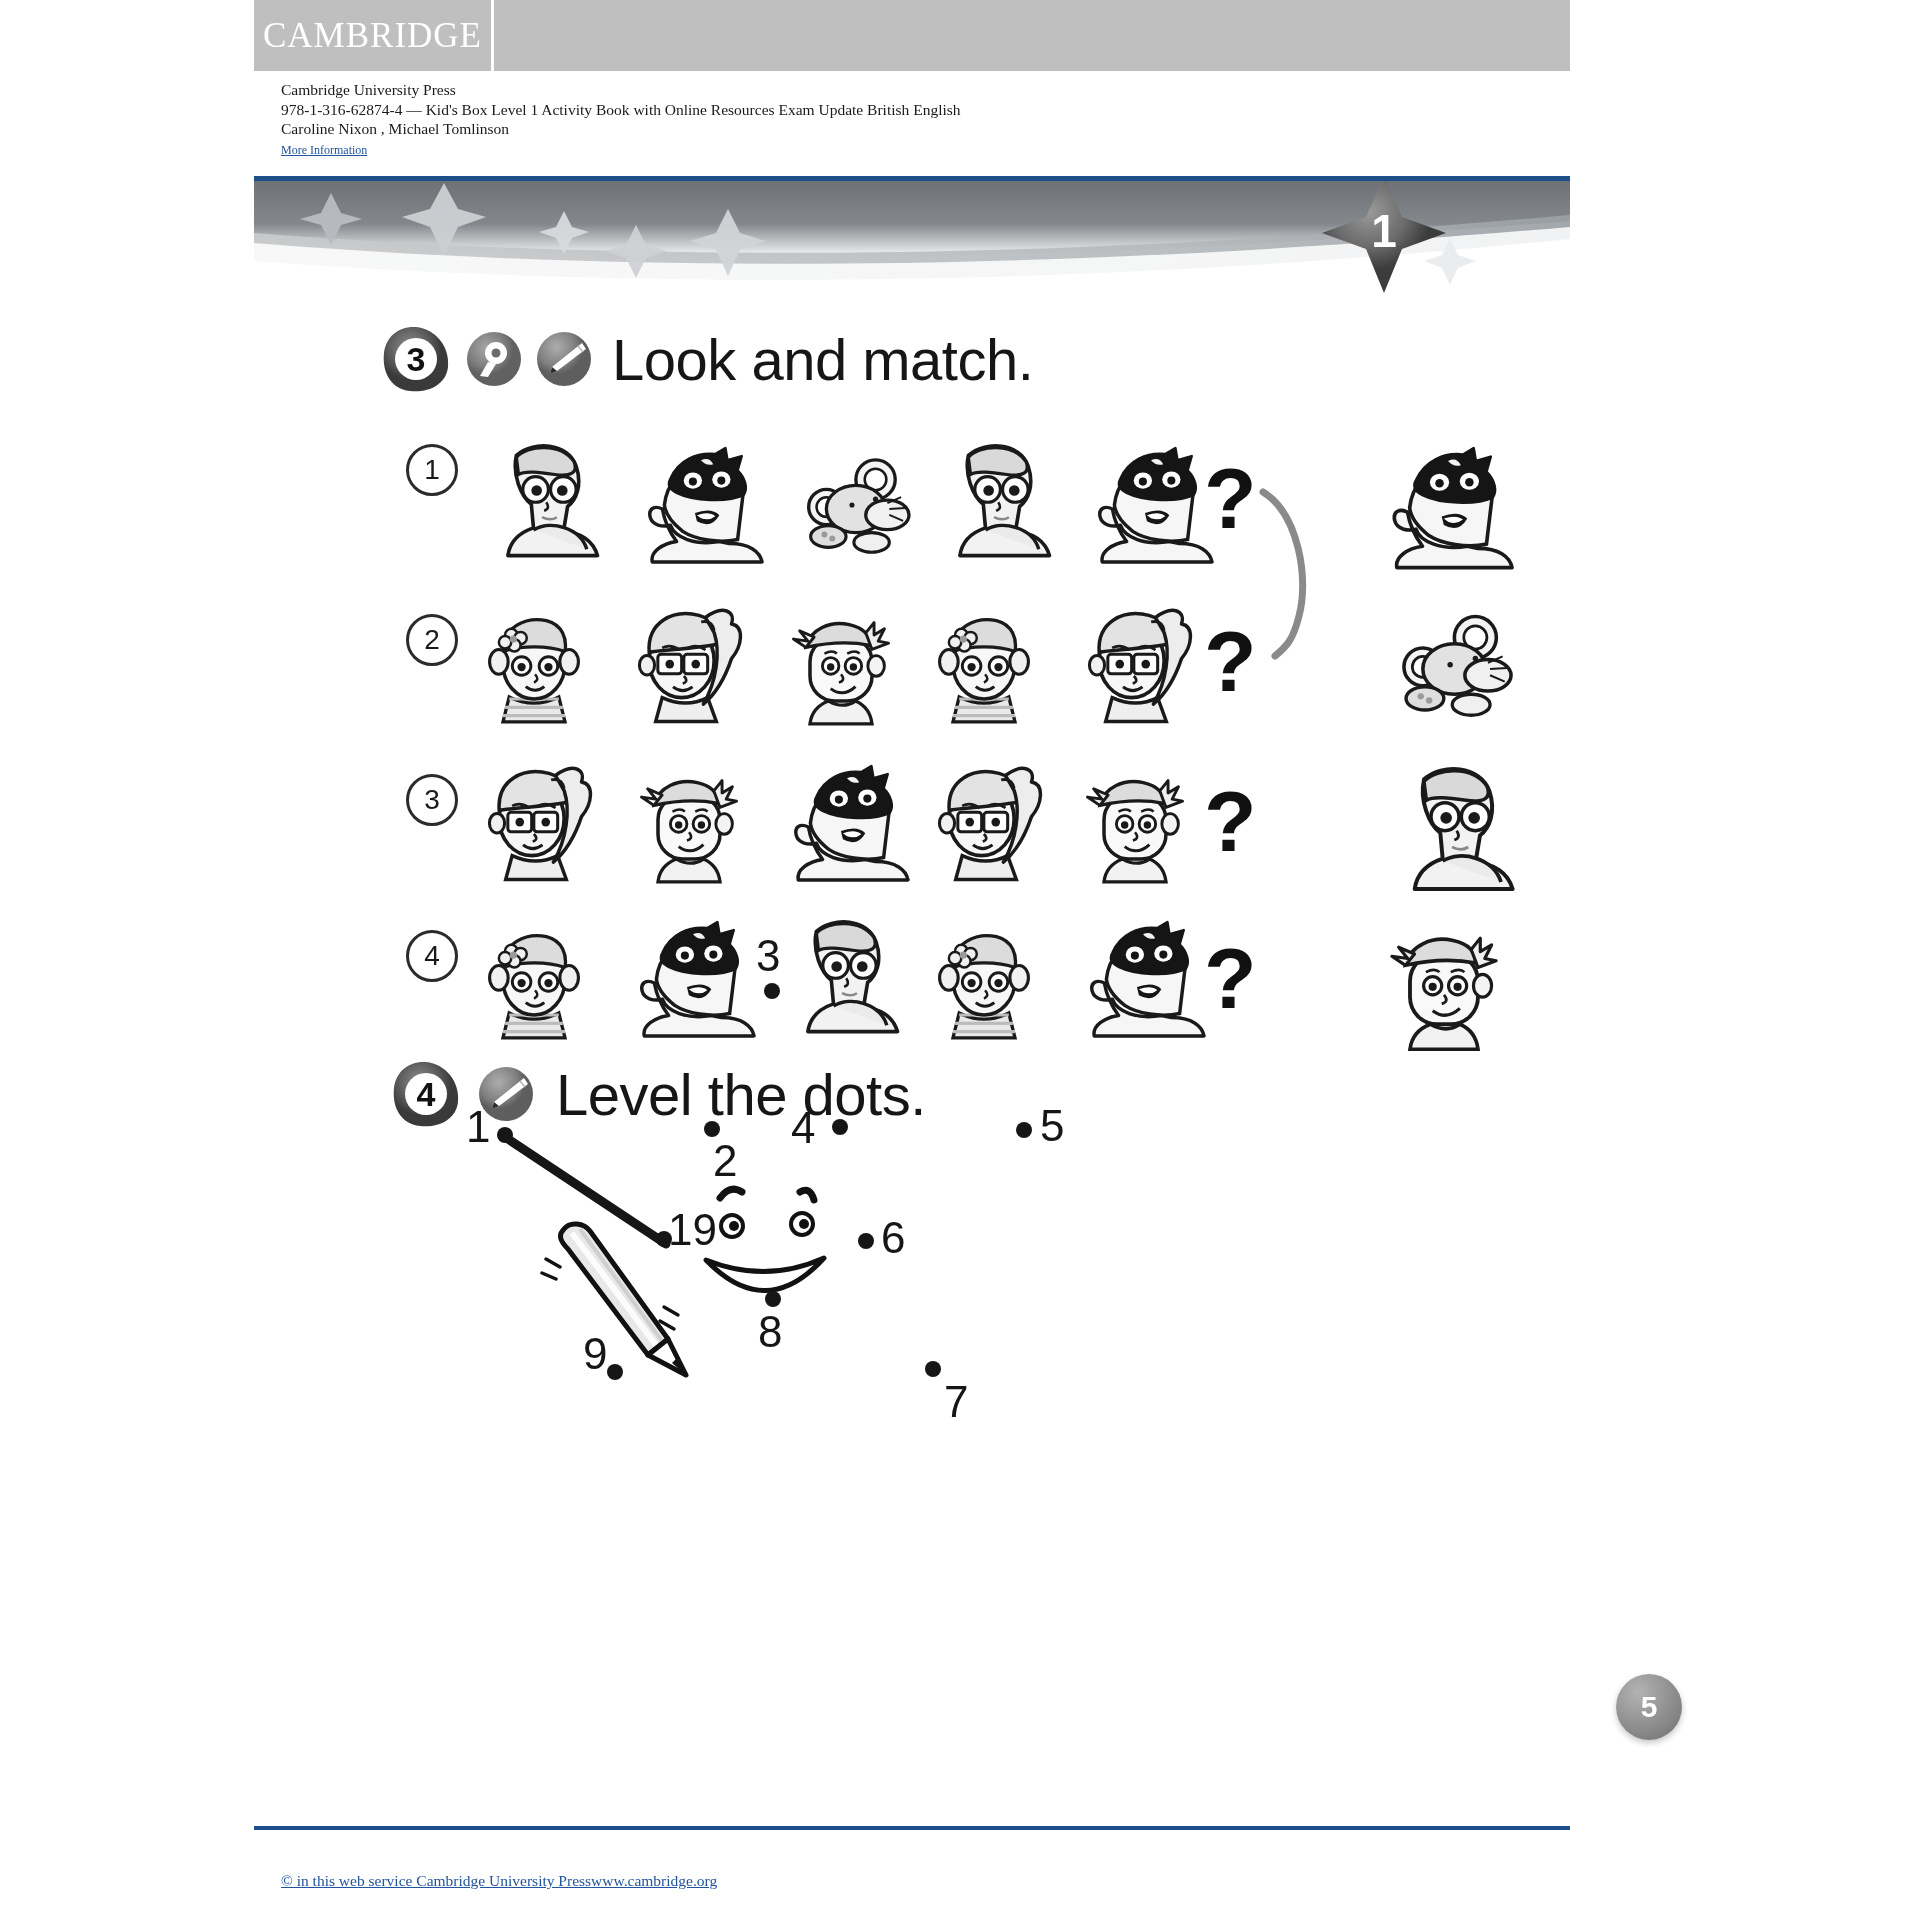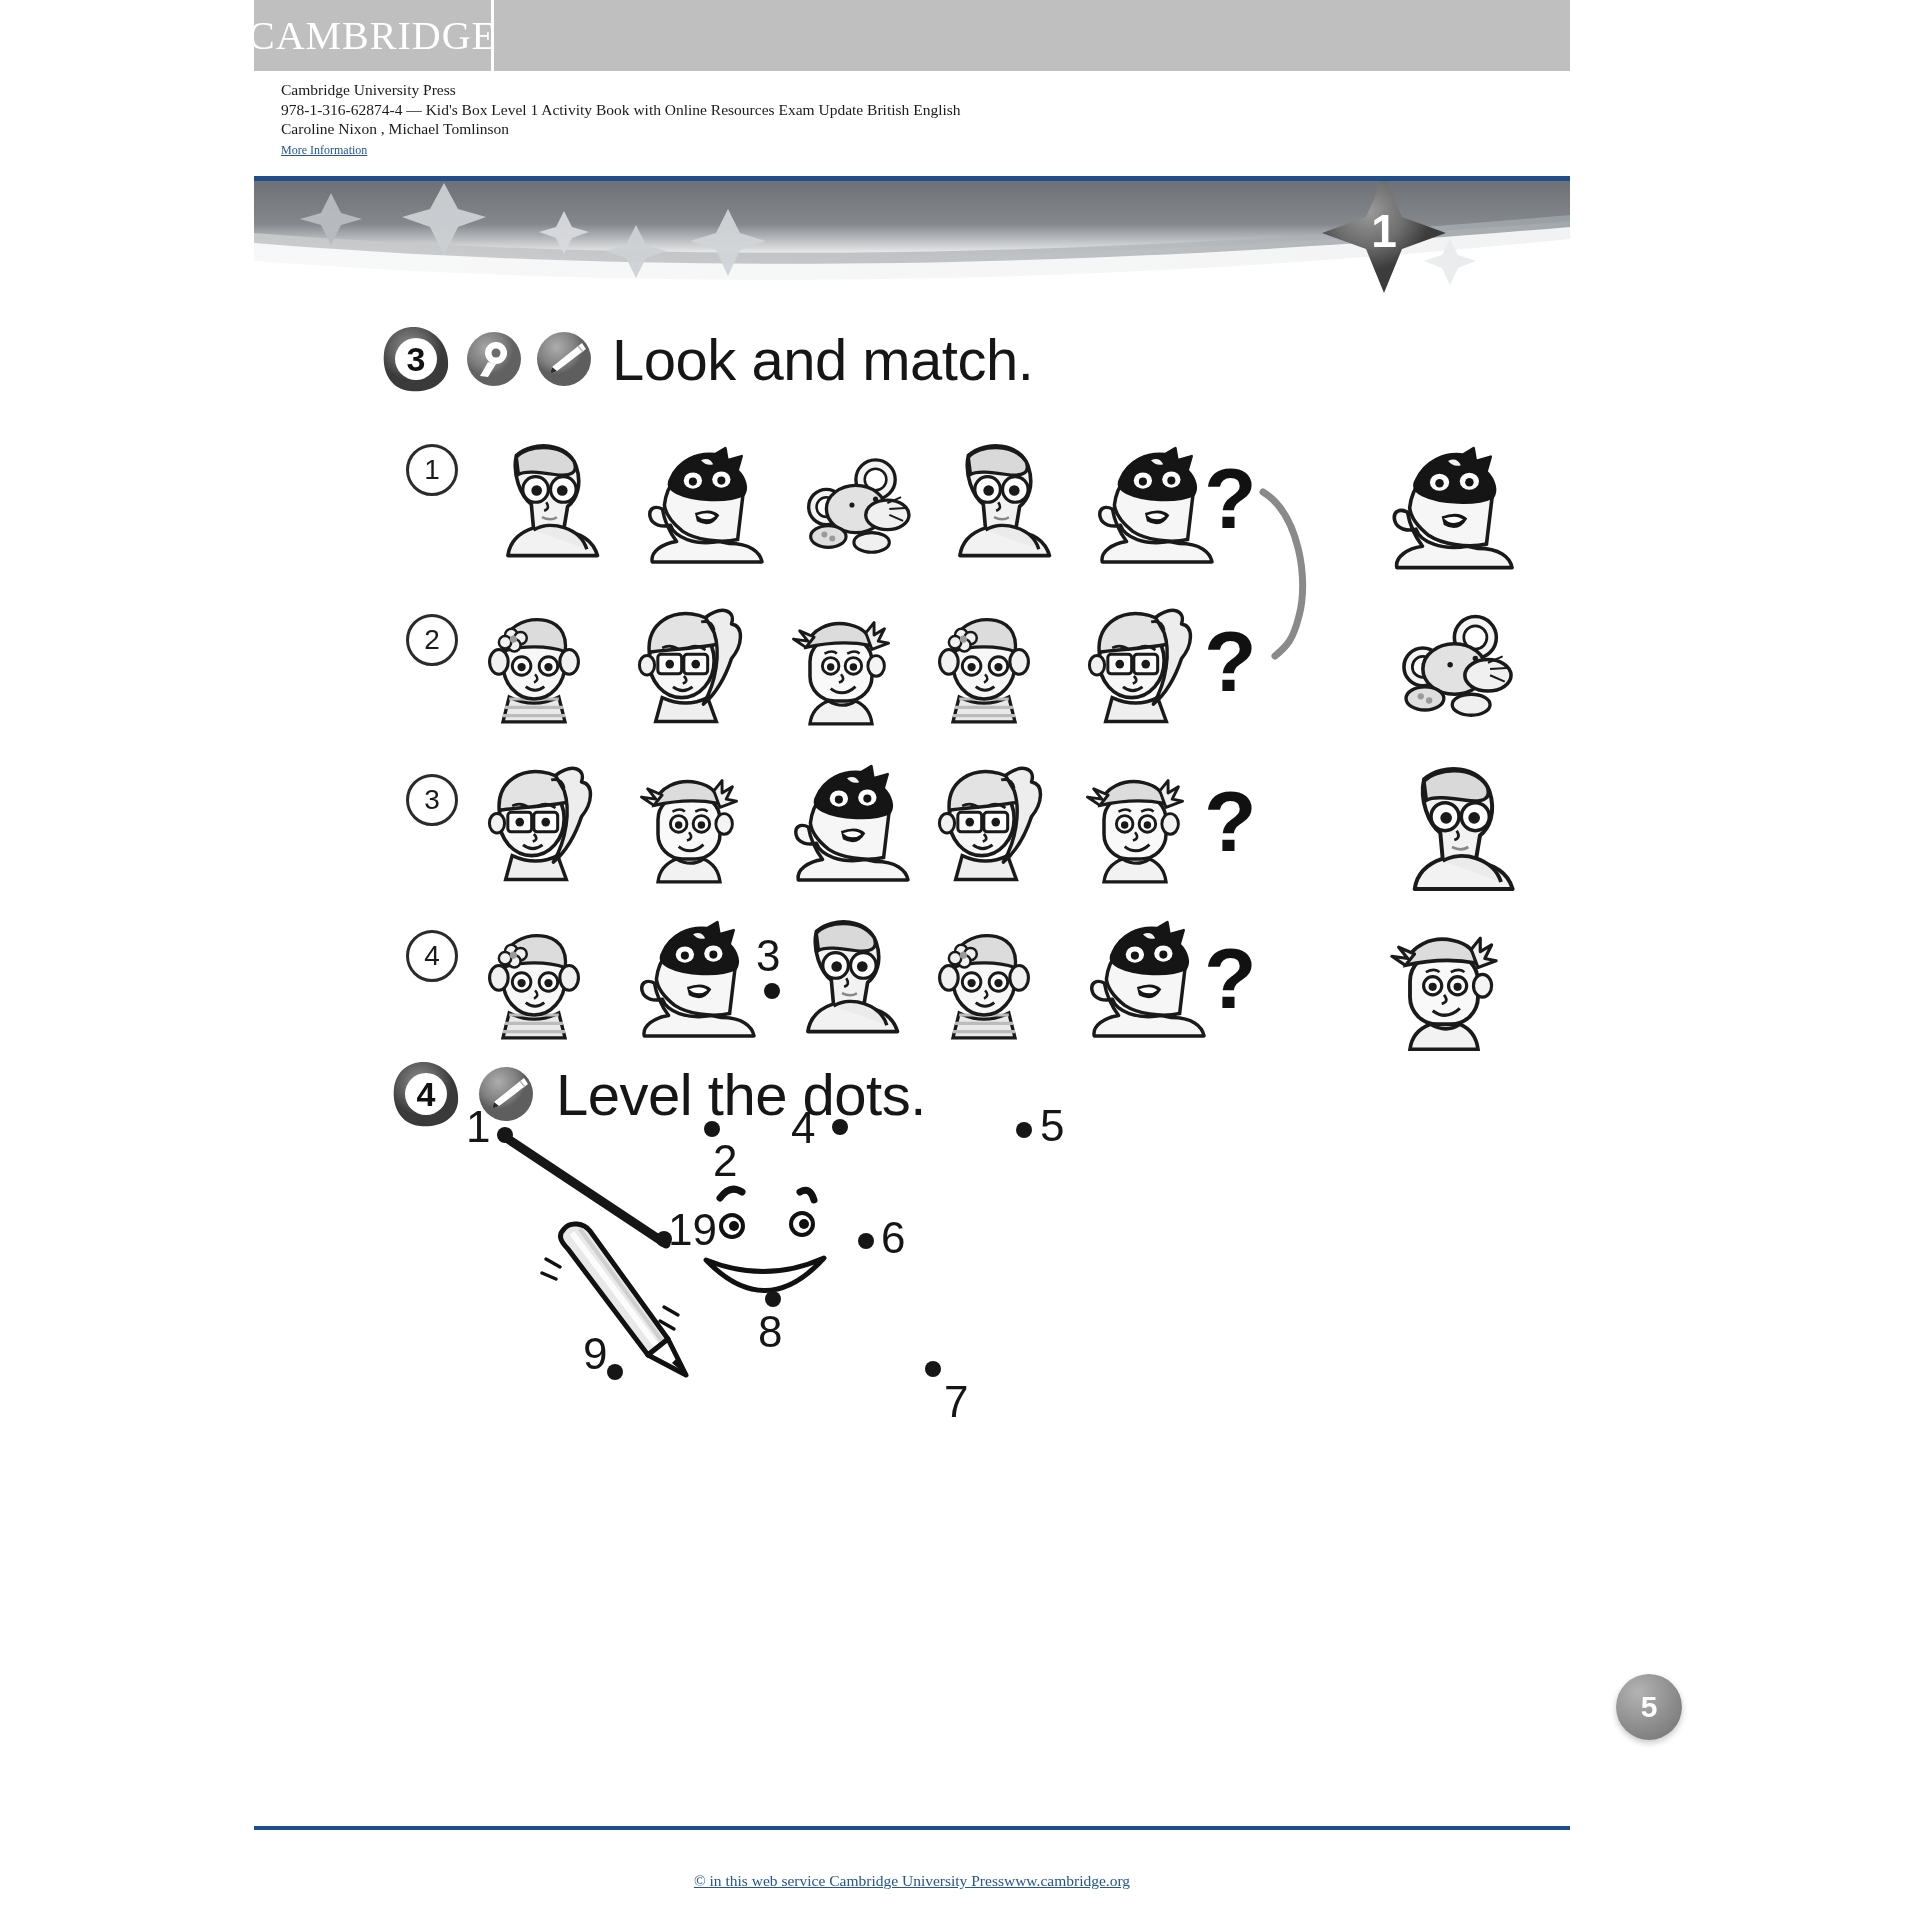--- a/index.html
+++ b/index.html
@@ -17,21 +17,21 @@
     background:#bfbfbf;
   }
   #cup-logo-cell{
     position:absolute; left:0; top:0; width:237px; height:71px;
     display:flex; align-items:center; justify-content:center;
     border-right:3px solid #ffffff;
   }
   #cup-logo-text{
     color:#ffffff;
     font-family:"Liberation Serif", serif;
-    font-size:40px; letter-spacing:1px; font-weight:400;
+    font-size:35px; letter-spacing:1px; font-weight:400;
     font-variant:small-caps;
     line-height:1;
   }
 
   
   #biblio{
     position:absolute; left:281px; top:80px; width:1200px;
     font-family:"Liberation Serif", serif;
     font-size:15.5px; color:#1a1a1a; line-height:19.5px;
   }
@@ -127,21 +127,21 @@
     font-family:"Liberation Sans", sans-serif;
   }
 
   
   #footer-rule{
     position:absolute; left:254px; bottom:88px; width:1316px; height:4px;
     background:#1d4f8a;
   }
   #footer{
     position:absolute; left:281px; bottom:28px; width:1262px;
-    display:flex; justify-content:center; align-items:center;
+    display:flex; justify-content:flex-start; align-items:center;
     font-family:"Liberation Serif", serif;
     font-size:15.5px;
   }
   #footer a{
     color:#21559c; text-decoration:underline; cursor:pointer;
   }
 </style>
 </head>
 <body>
 

